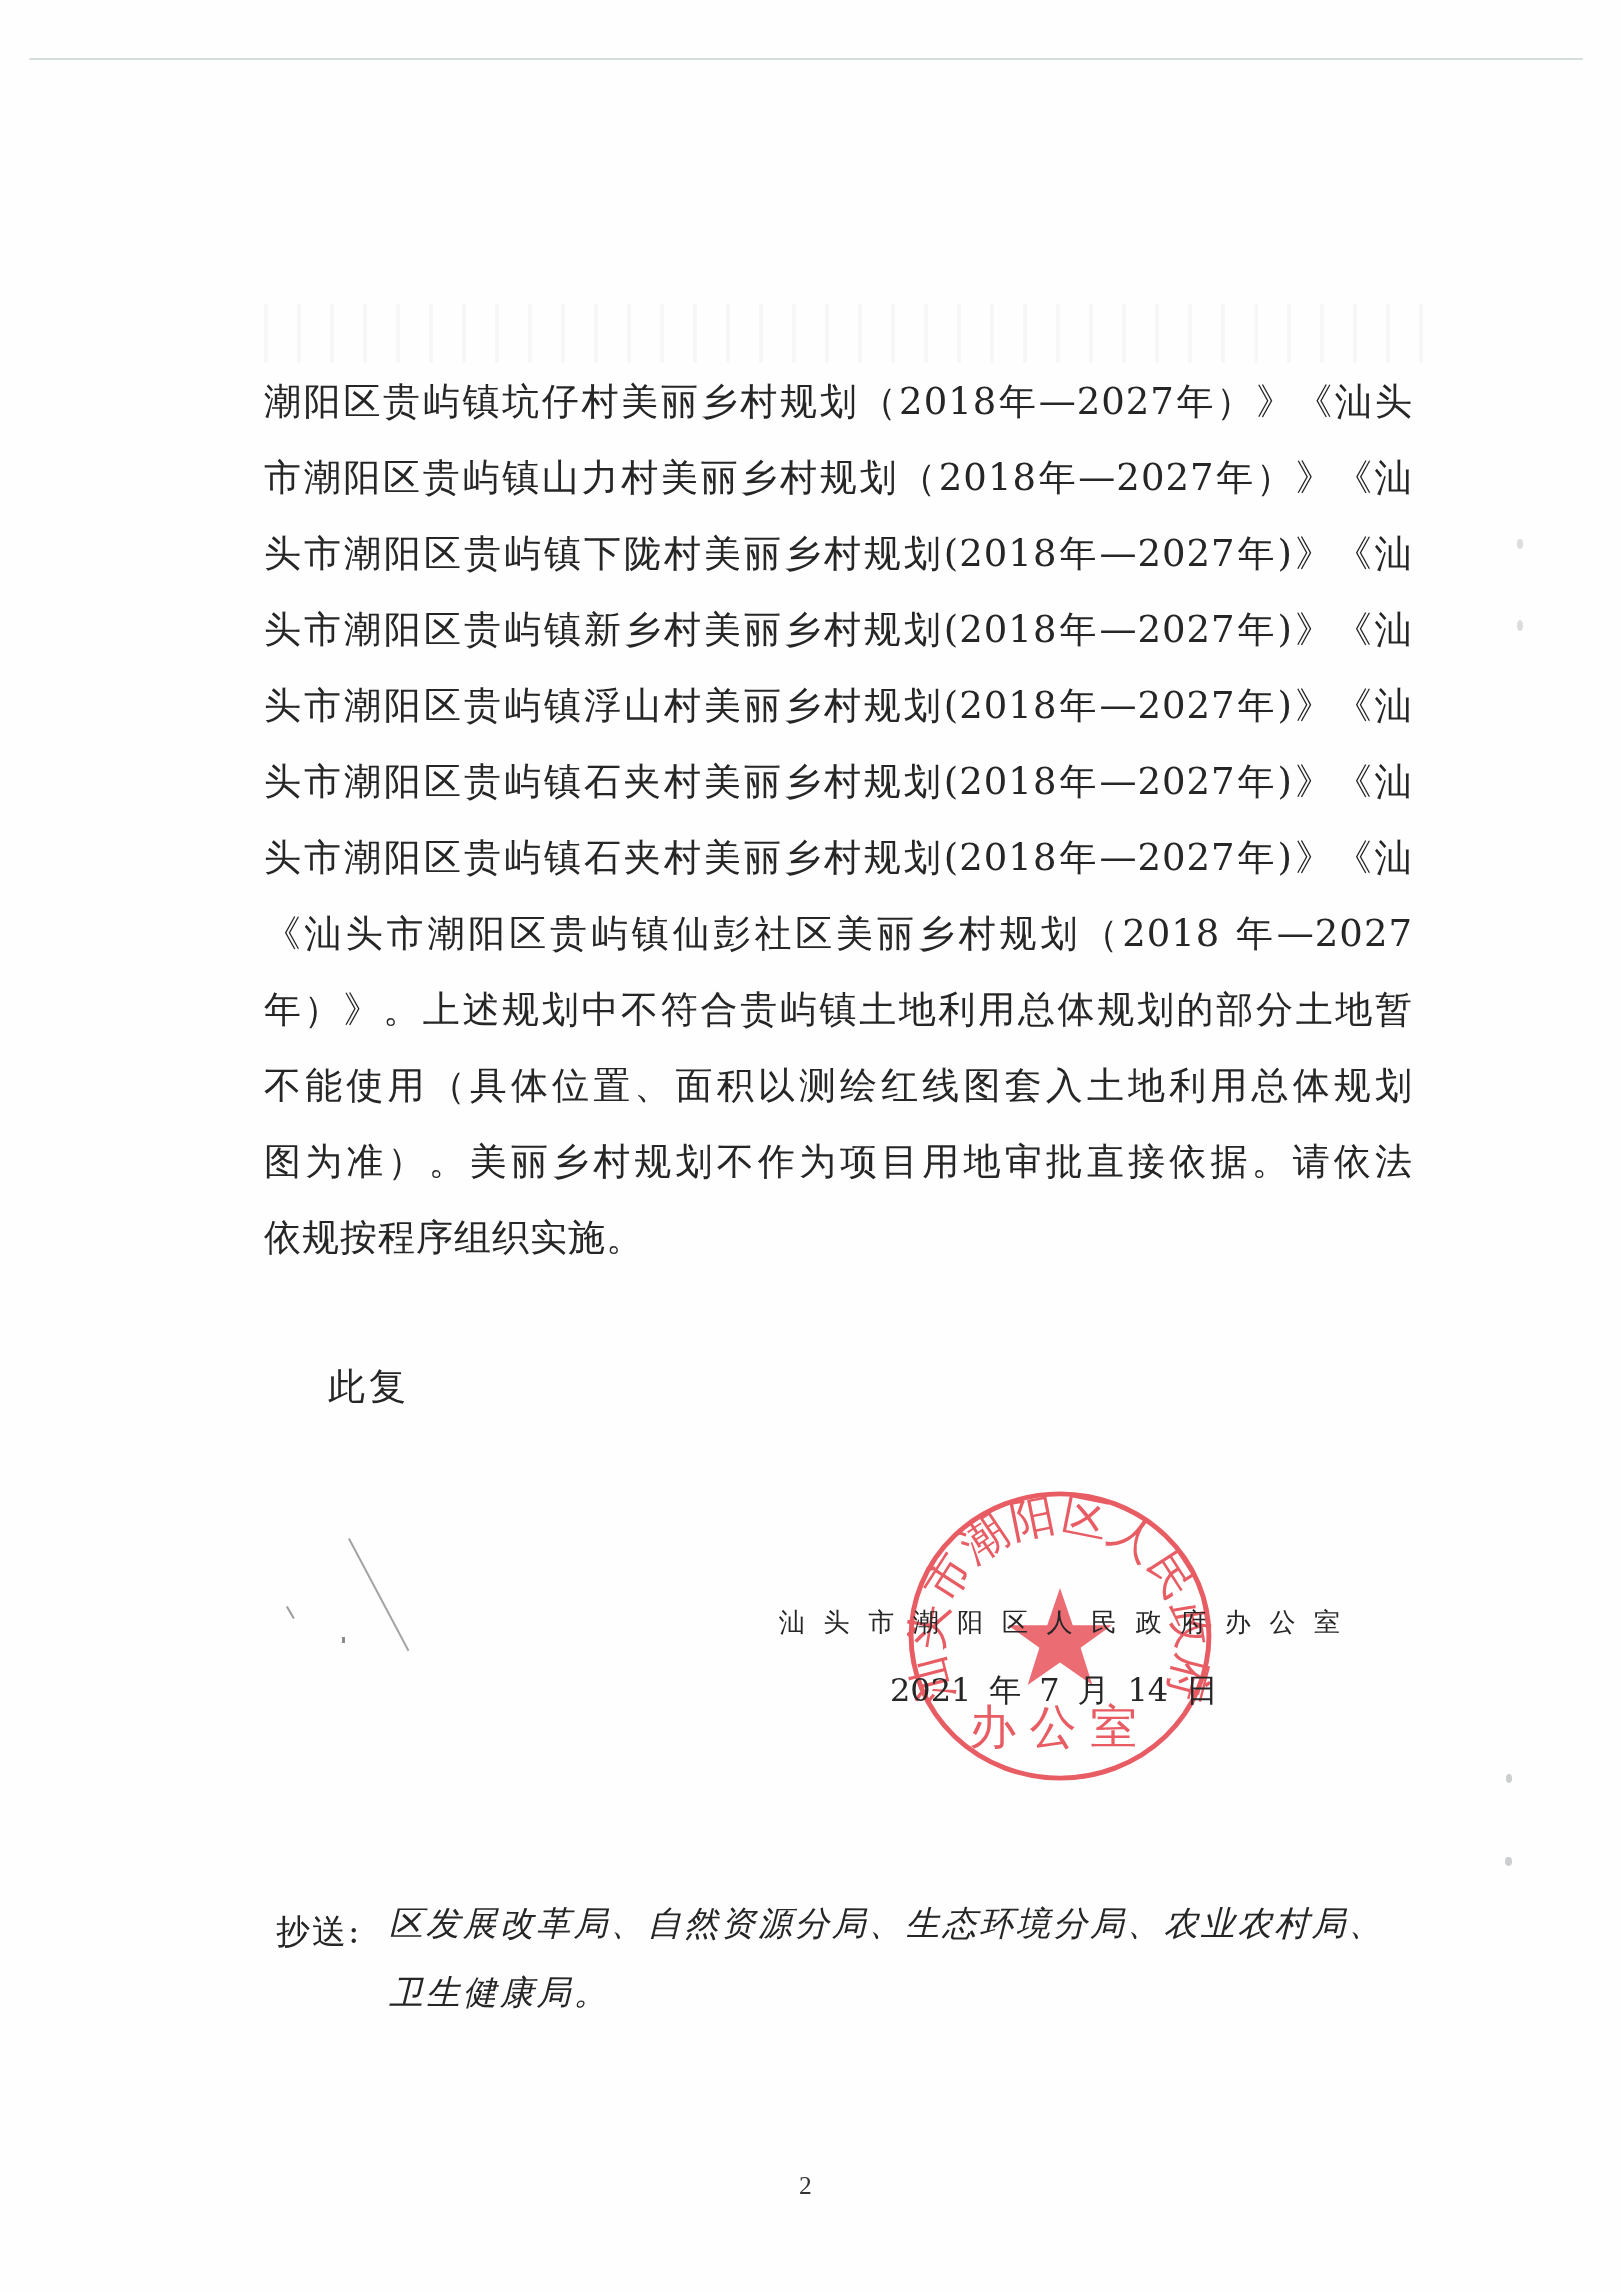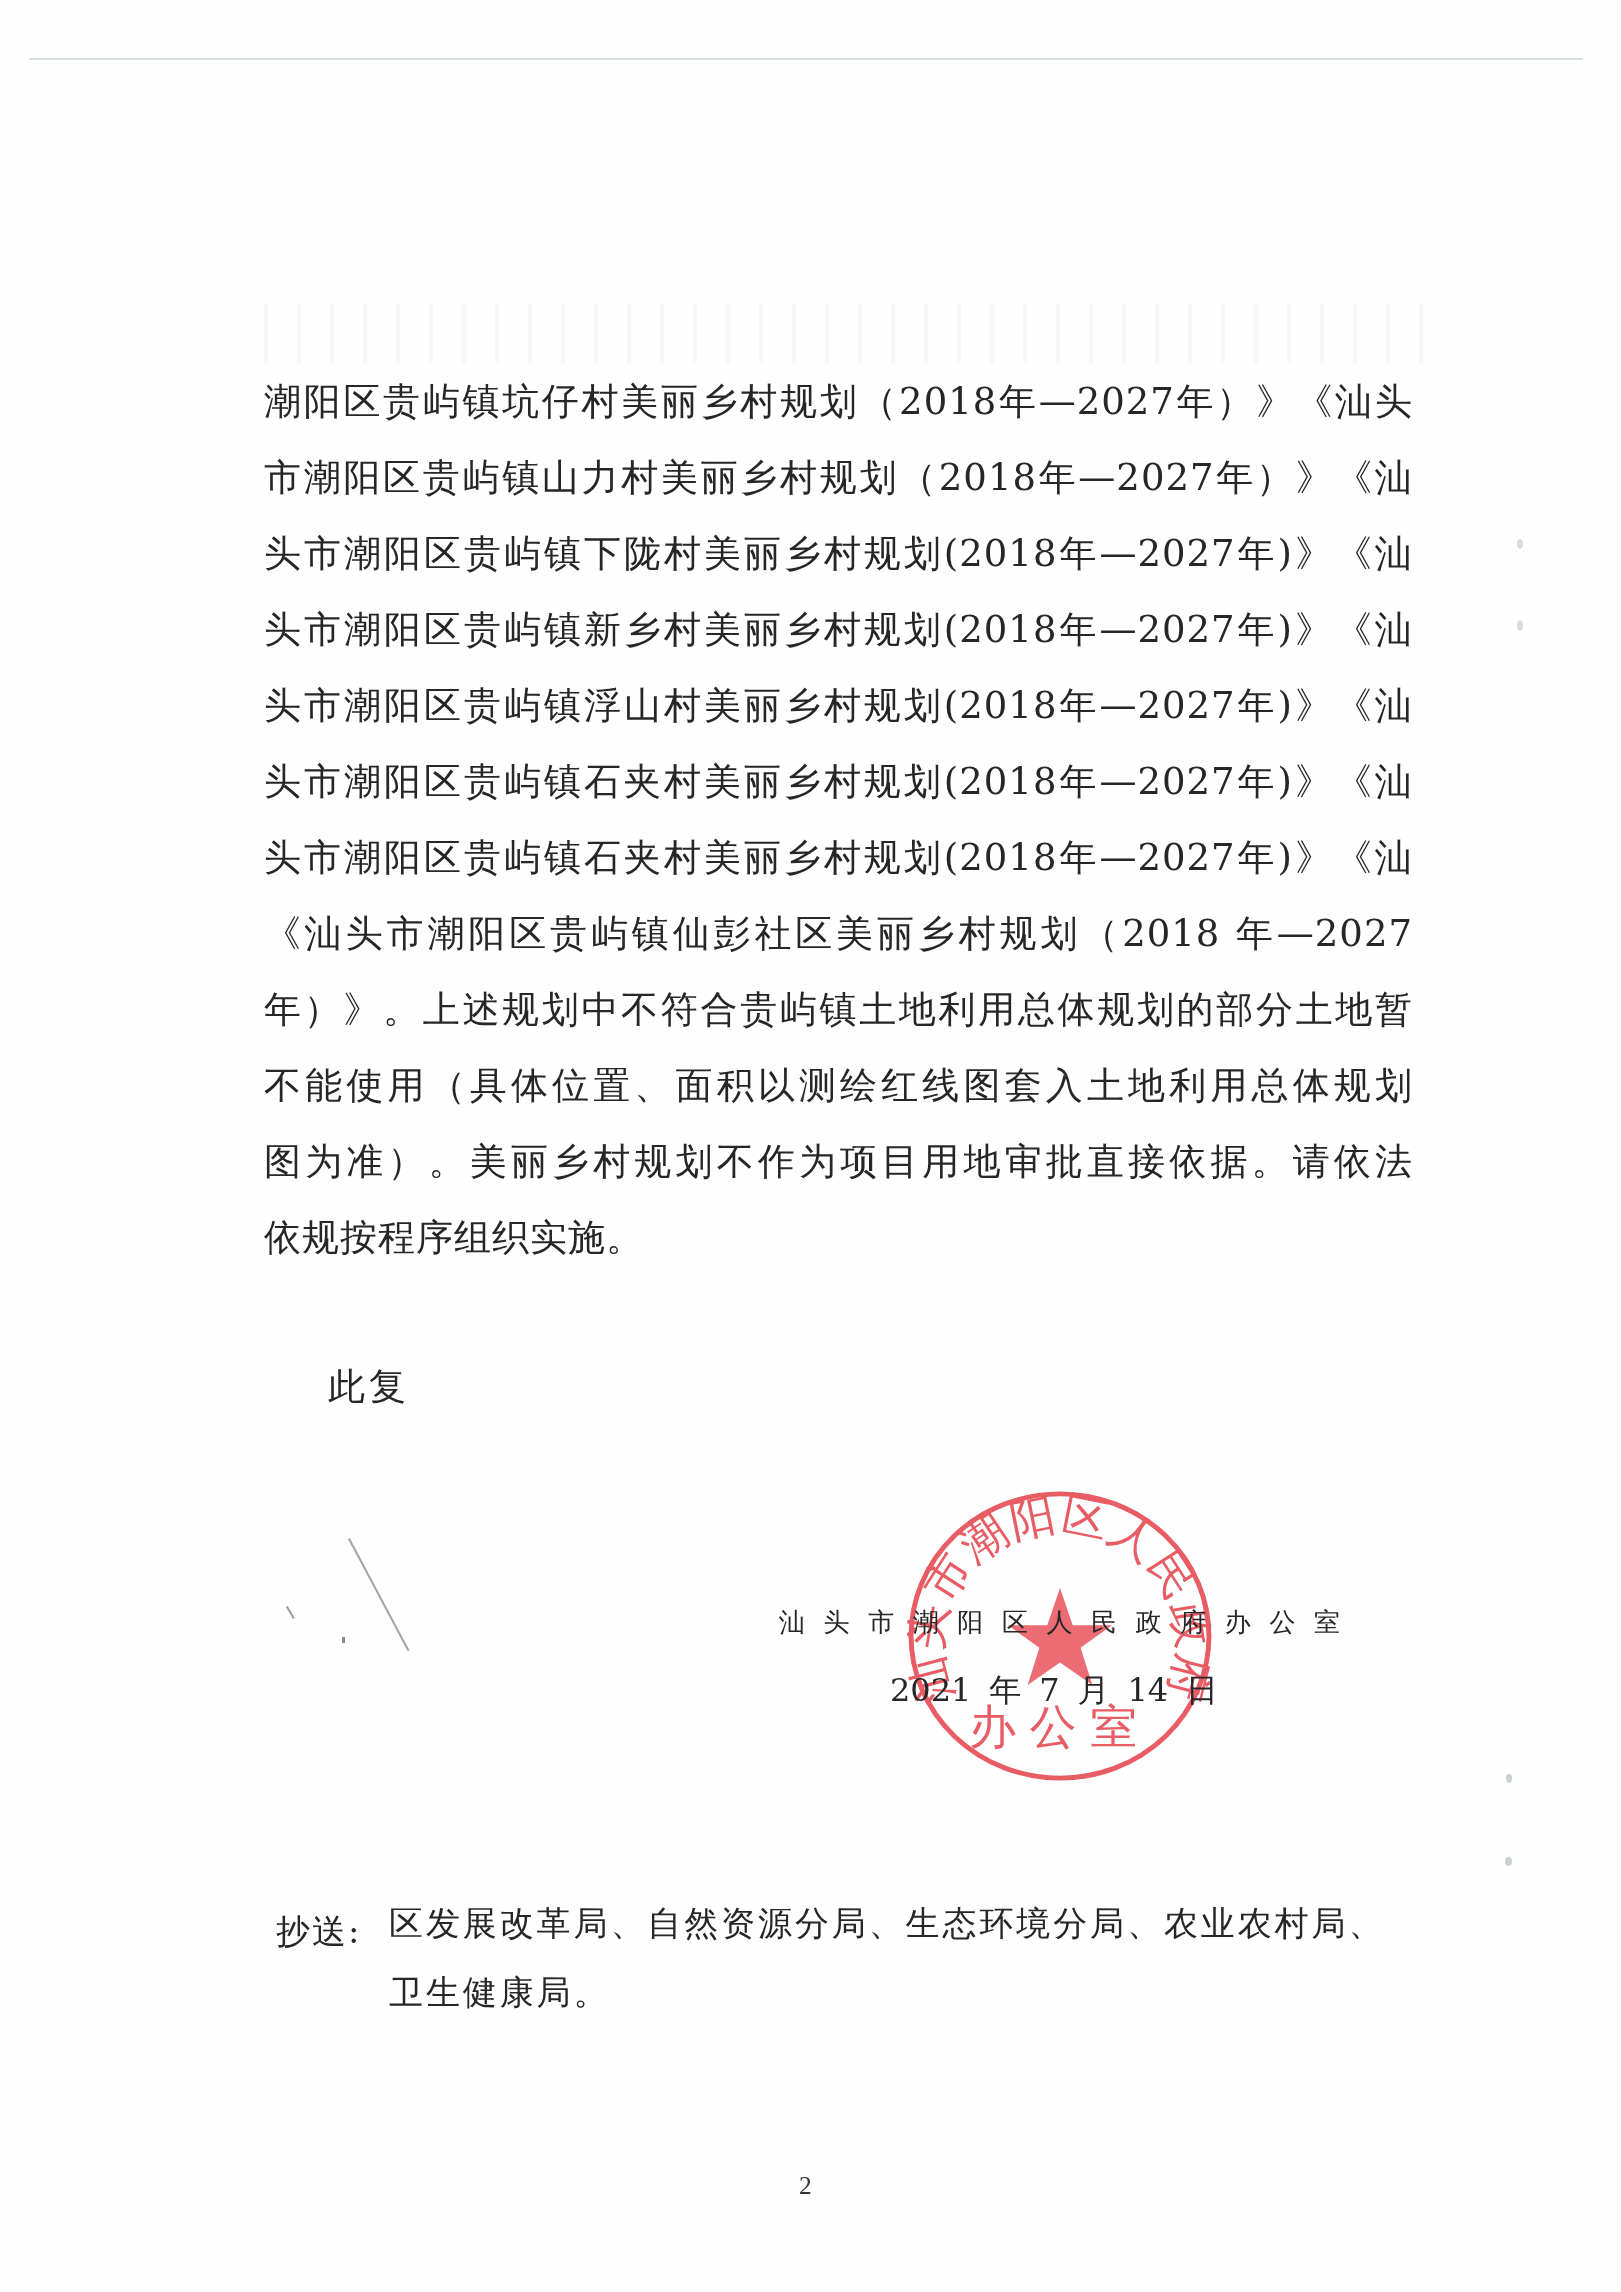--- a/index.html
+++ b/index.html
@@ -41,21 +41,21 @@
     white-space: nowrap; z-index: 3;
   }
   .seal {
     position: absolute; left: 907px; top: 1490px; width: 306px; height: 292px; z-index: 2;
     opacity: 0.88;
   }
   .cc {
     position: absolute; left: 276px; top: 1889px; font-size: 34px; line-height: 69px;
   }
   .cc-label { position: absolute; left: 0; top: 8px; white-space: nowrap; letter-spacing: 2px; }
-  .cc-list { position: absolute; left: 113px; top: 0; width: 1039px; }
+  .cc-list { position: absolute; left: 113px; top: 0; width: 1039px; font-style: italic; }
   .cc-line { display: block; white-space: nowrap; height: 69px; letter-spacing: 2.9px; }
   .page-number {
     position: absolute; left: 799px; top: 2171px; font-size: 25.5px;
     font-family: "Liberation Serif", serif; color: #333;
   }
   .artifact { position: absolute; background: #9aa0a0; border-radius: 50%; }
   .scratch { position: absolute; background: #5a5a5a; transform-origin: top left; }
 </style>
 </head>
 <body>

